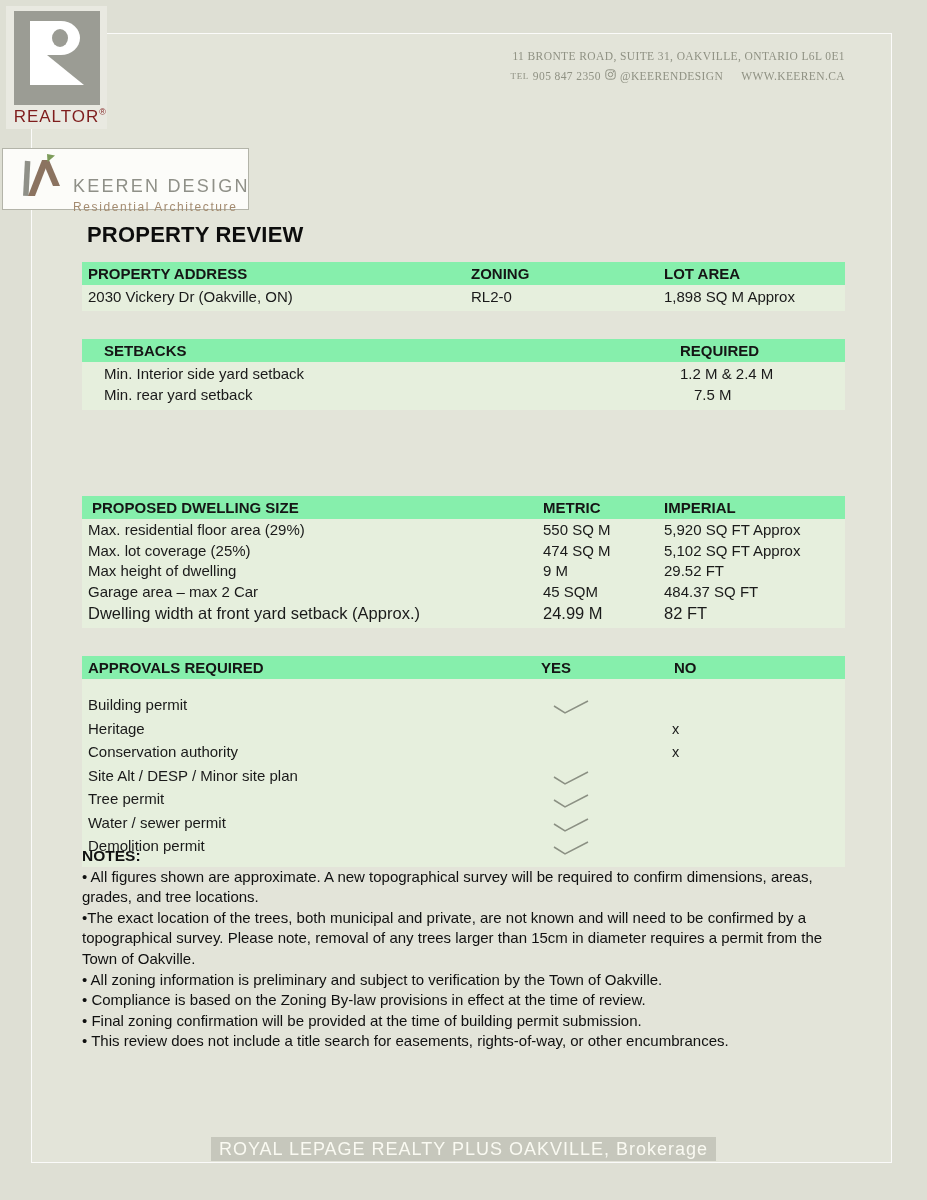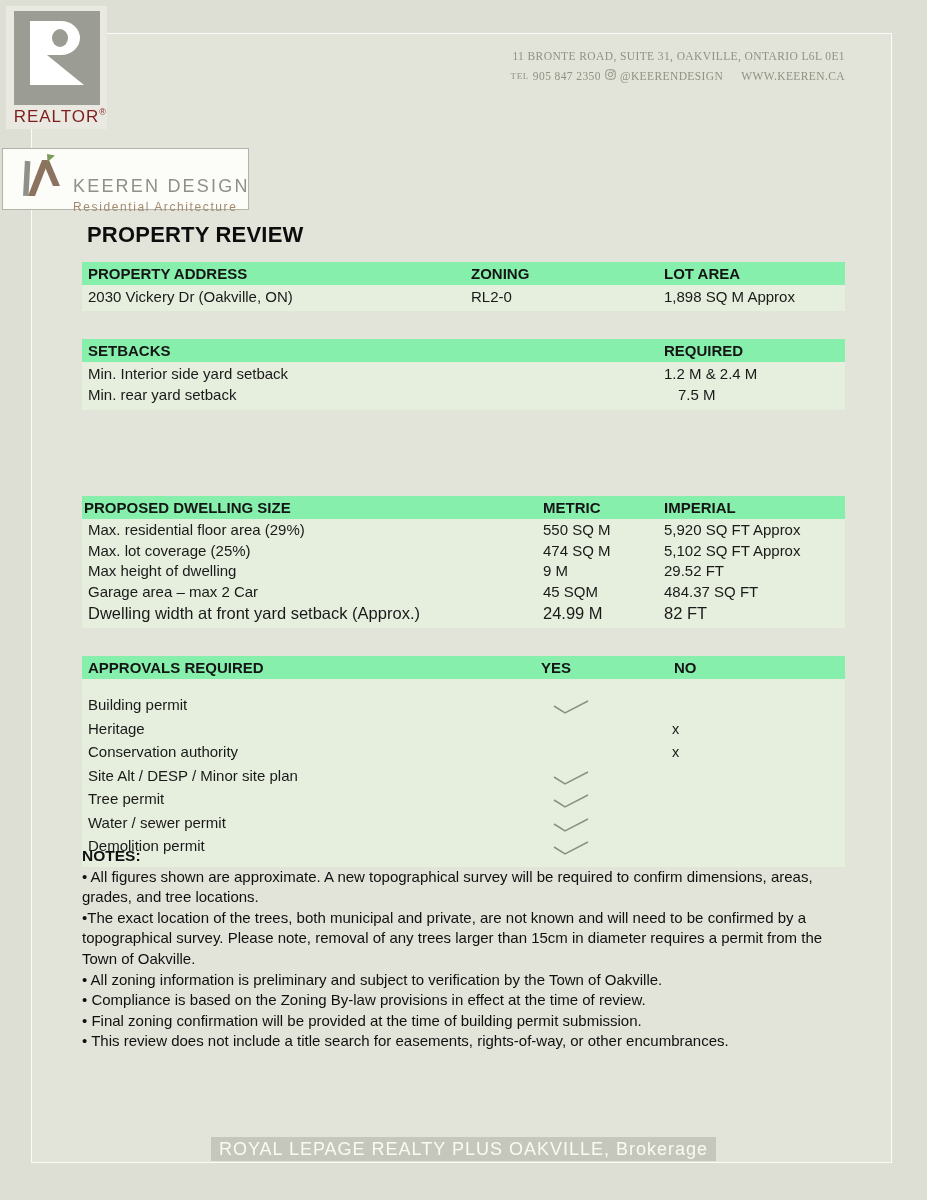--- a/index.html
+++ b/index.html
@@ -30,33 +30,33 @@
 
   
   .title{position:absolute;left:87px;top:222px;font-size:22px;font-weight:800;color:#0d0d0d;letter-spacing:0.2px;}
 
   .tbl{position:absolute;left:82px;width:763px;}
   .thead,.trow{display:grid;}
   .thead{background:#86efac;font-weight:700;font-size:15px;color:#151515;line-height:19px;padding:2px 0 2px;}
   .tbody{background:#e6efdd;font-size:15px;line-height:20.5px;}
   .cell{padding-left:6px;box-sizing:border-box;}
   .grid-a{grid-template-columns:383px 193px 187px;}
-  .grid-b{grid-template-columns:381px 195px 187px;}
+  .grid-b{grid-template-columns:381px 195px 187px;padding-left:16px;}
   .grid-c{grid-template-columns:455px 121px 187px;}
   .grid-d{grid-template-columns:453px 133px 177px;}
 
   #table-property{top:262px;}
   #table-property .trow{padding:2px 0 3px;}
 
   #table-setbacks{top:339px;}
   #table-setbacks .tbody{padding:2px 0 5px;}
 
   #table-dwelling{top:496px;}
   #table-dwelling .tbody{padding:1px 0 4px;}
-  #table-dwelling .thead .cell:first-child{padding-left:2px;}
+  #table-dwelling .thead .cell:first-child{padding-left:10px;}
   .row-large{font-size:16.5px;line-height:22px;}
 
   #table-approvals{top:656px;}
   #table-approvals .tbody{padding:16px 0 7px;}
   #table-approvals .trow{height:23.5px;align-items:flex-start;}
   .check-wrap{display:inline-block;margin-left:12px;margin-top:4px;}
   .xmark{font-size:14.5px;padding-left:4px;}
 
   .indent1{padding-left:20px;}
 

